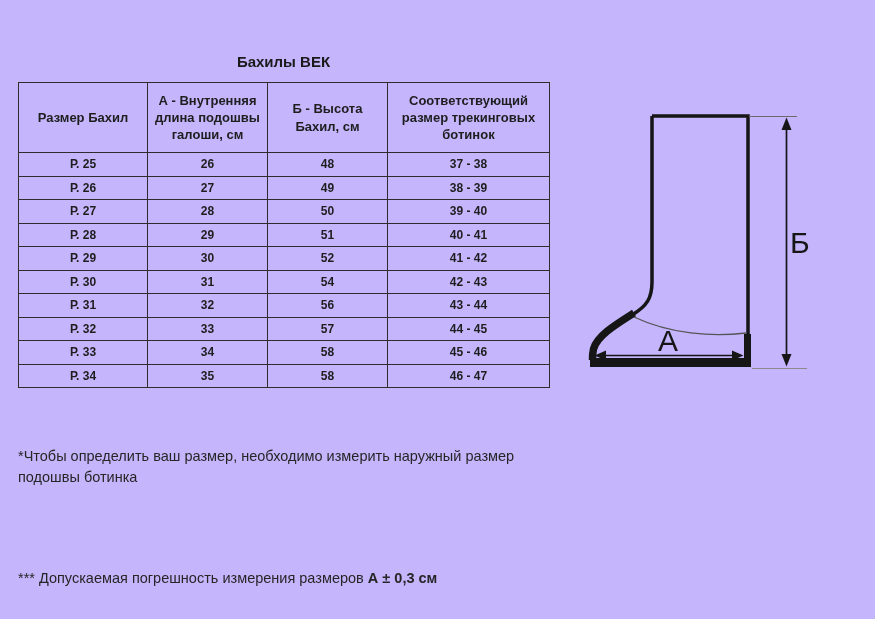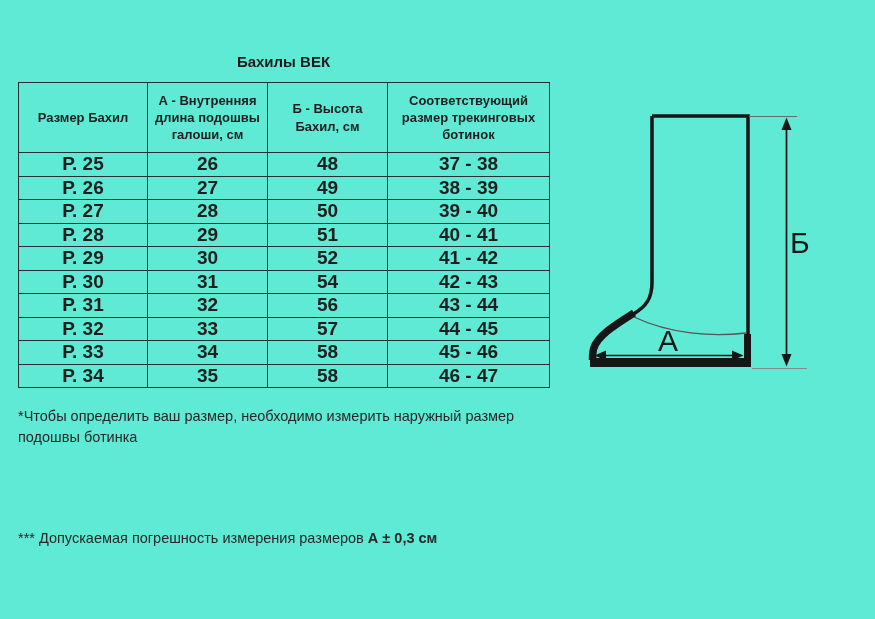--- a/index.html
+++ b/index.html
@@ -5,21 +5,21 @@
   * { margin: 0; padding: 0; box-sizing: border-box; }
   html, body { background: #ffffff; }
   body {
     font-family: "Liberation Sans", "DejaVu Sans", sans-serif;
     color: #1e1e1e;
   }
   .page {
     position: relative;
     width: 875px;
     height: 619px;
-    background: #5eead4;
+    background: #c4b5fd;
     overflow: hidden;
   }
   .page-title {
     position: absolute;
     left: 18px;
     top: 53px;
     width: 531px;
     text-align: center;
     font-size: 15px;
     font-weight: 700;
@@ -41,29 +41,30 @@
     color: #1e1e1e;
     padding: 0 2px;
   }
   .size-table th {
     height: 70px;
     font-size: 13px;
     line-height: 1.32;
   }
   .size-table td {
     height: 23.5px;
-    font-size: 19px;
+    font-size: 12px;
   }
   .footnote {
     position: absolute;
     left: 18px;
     width: 560px;
     font-size: 14.5px;
     line-height: 21px;
     color: #262626;
+    margin-top: 40px;
   }
   .footnote .b { font-weight: 700; }
   .boot-diagram {
     position: absolute;
     left: 570px;
     top: 90px;
   }
   .boot-diagram text {
     font-family: "Liberation Sans", "DejaVu Sans", sans-serif;
     fill: #161616;

